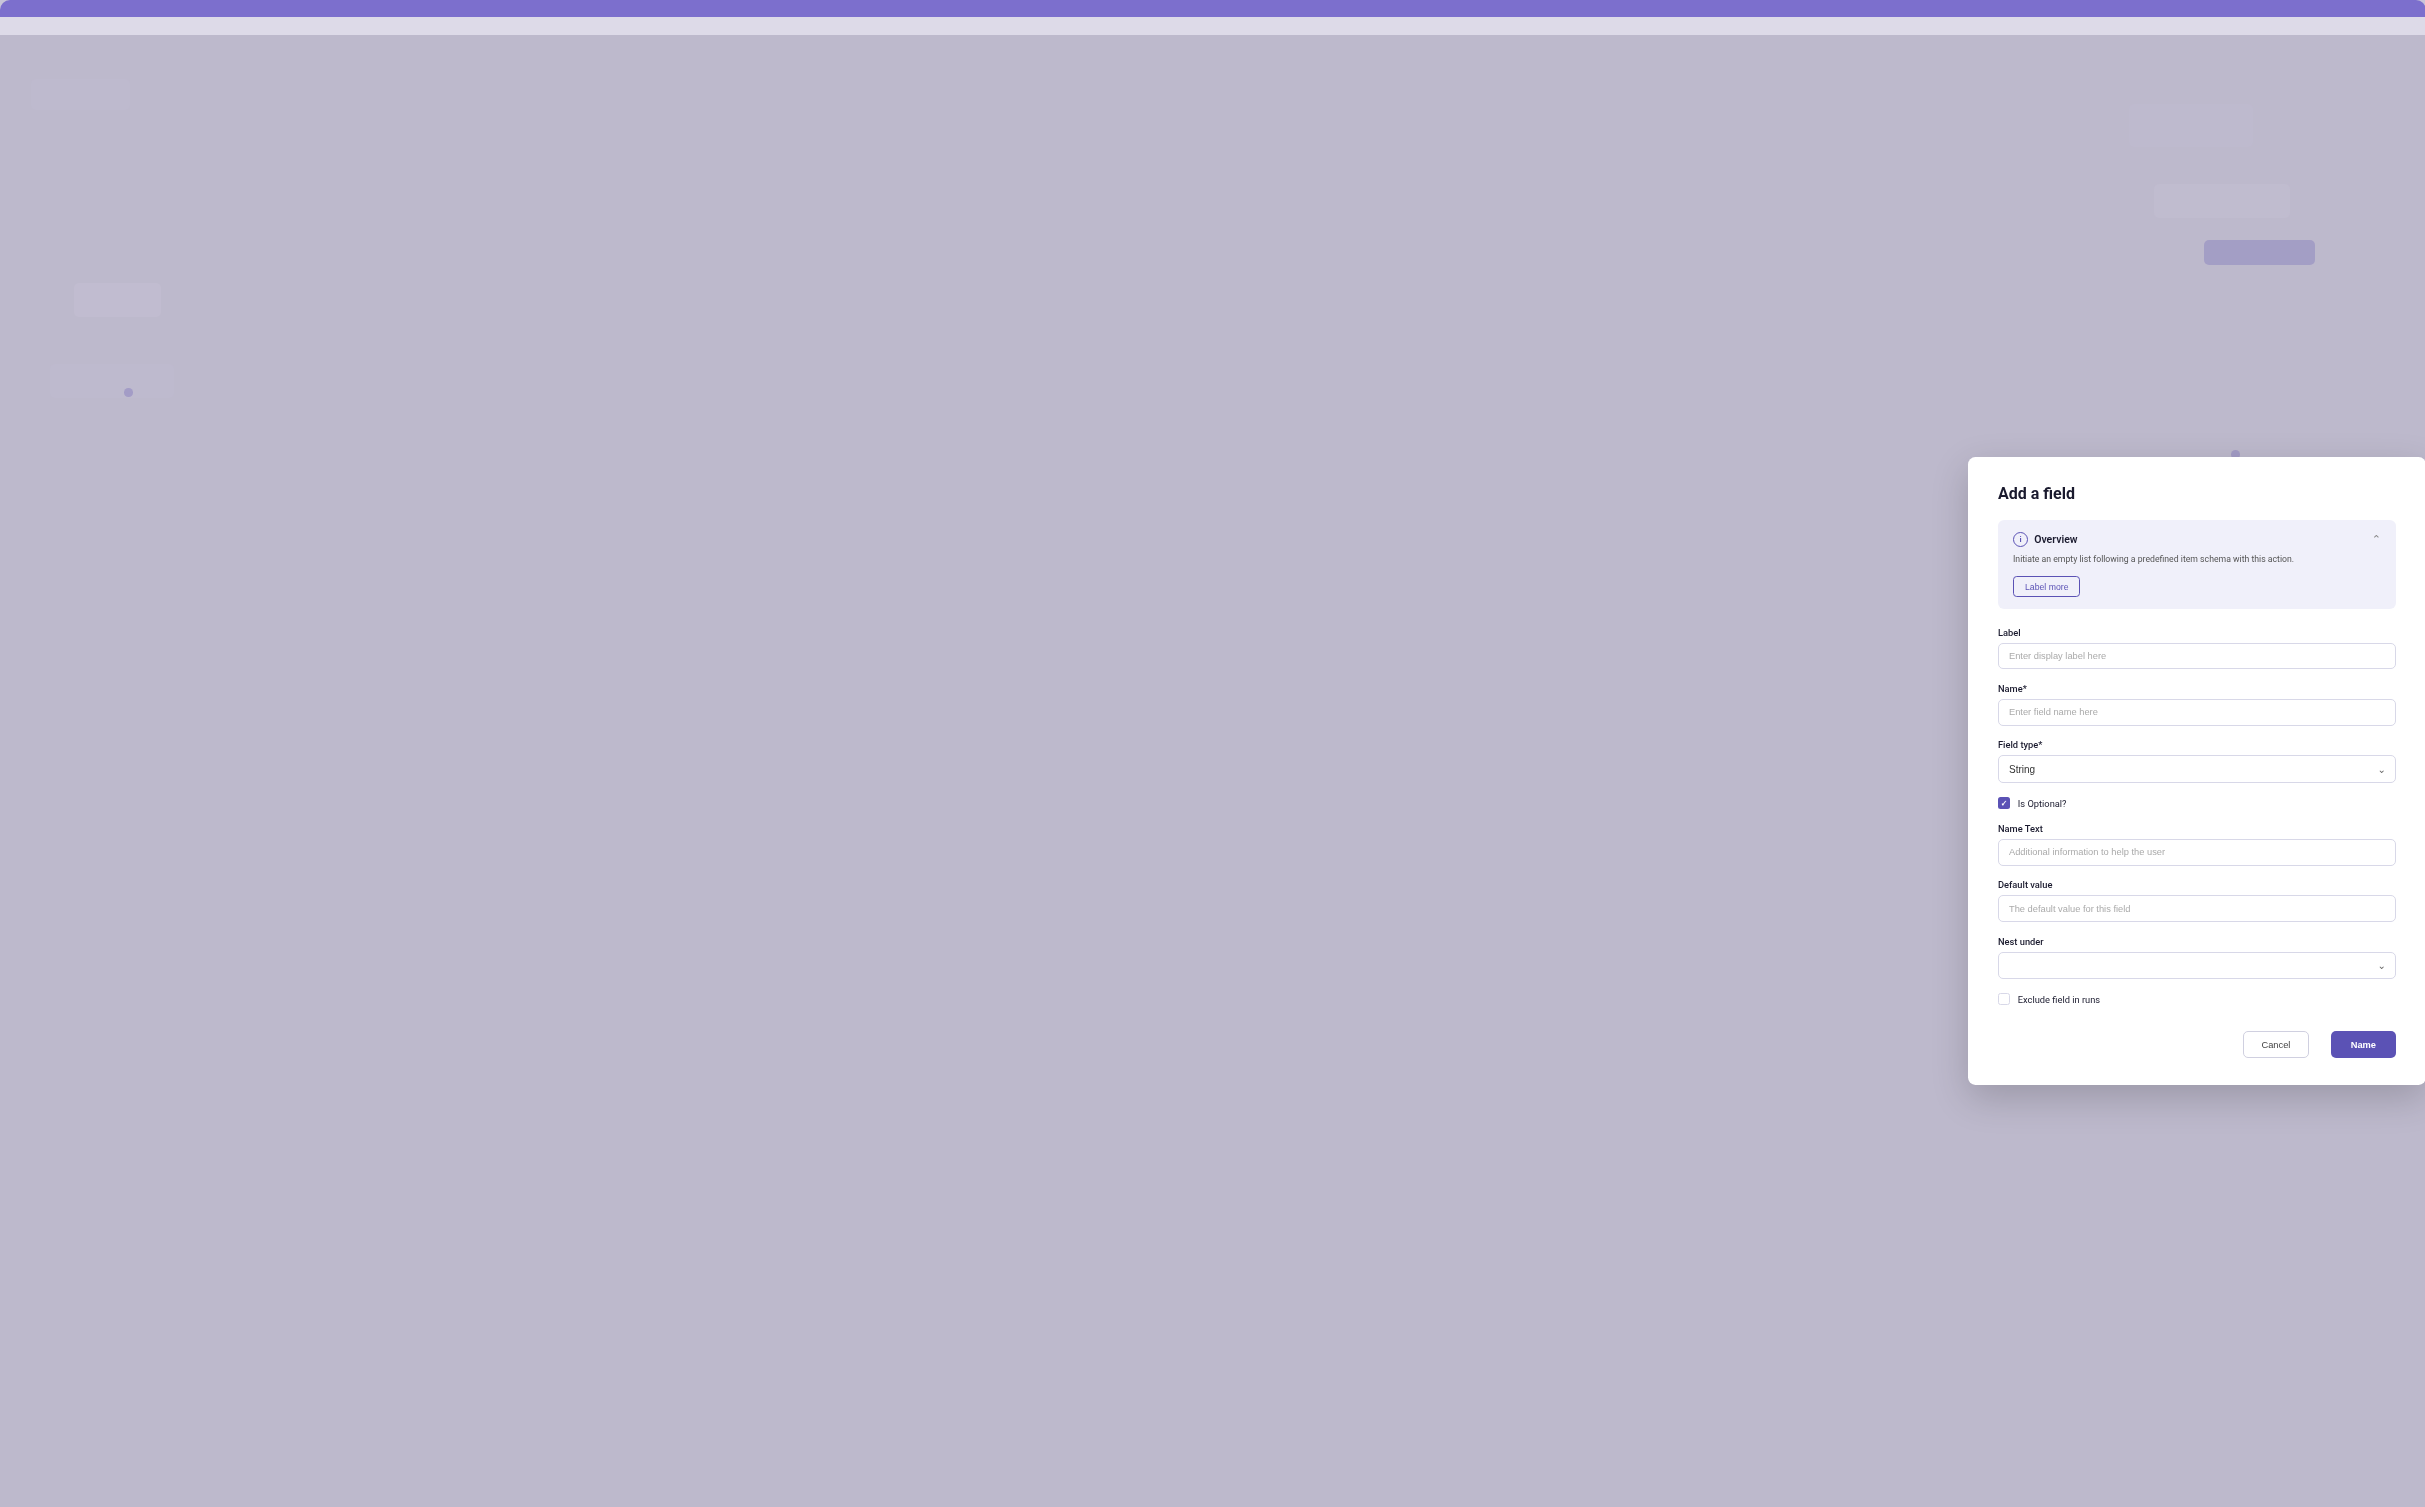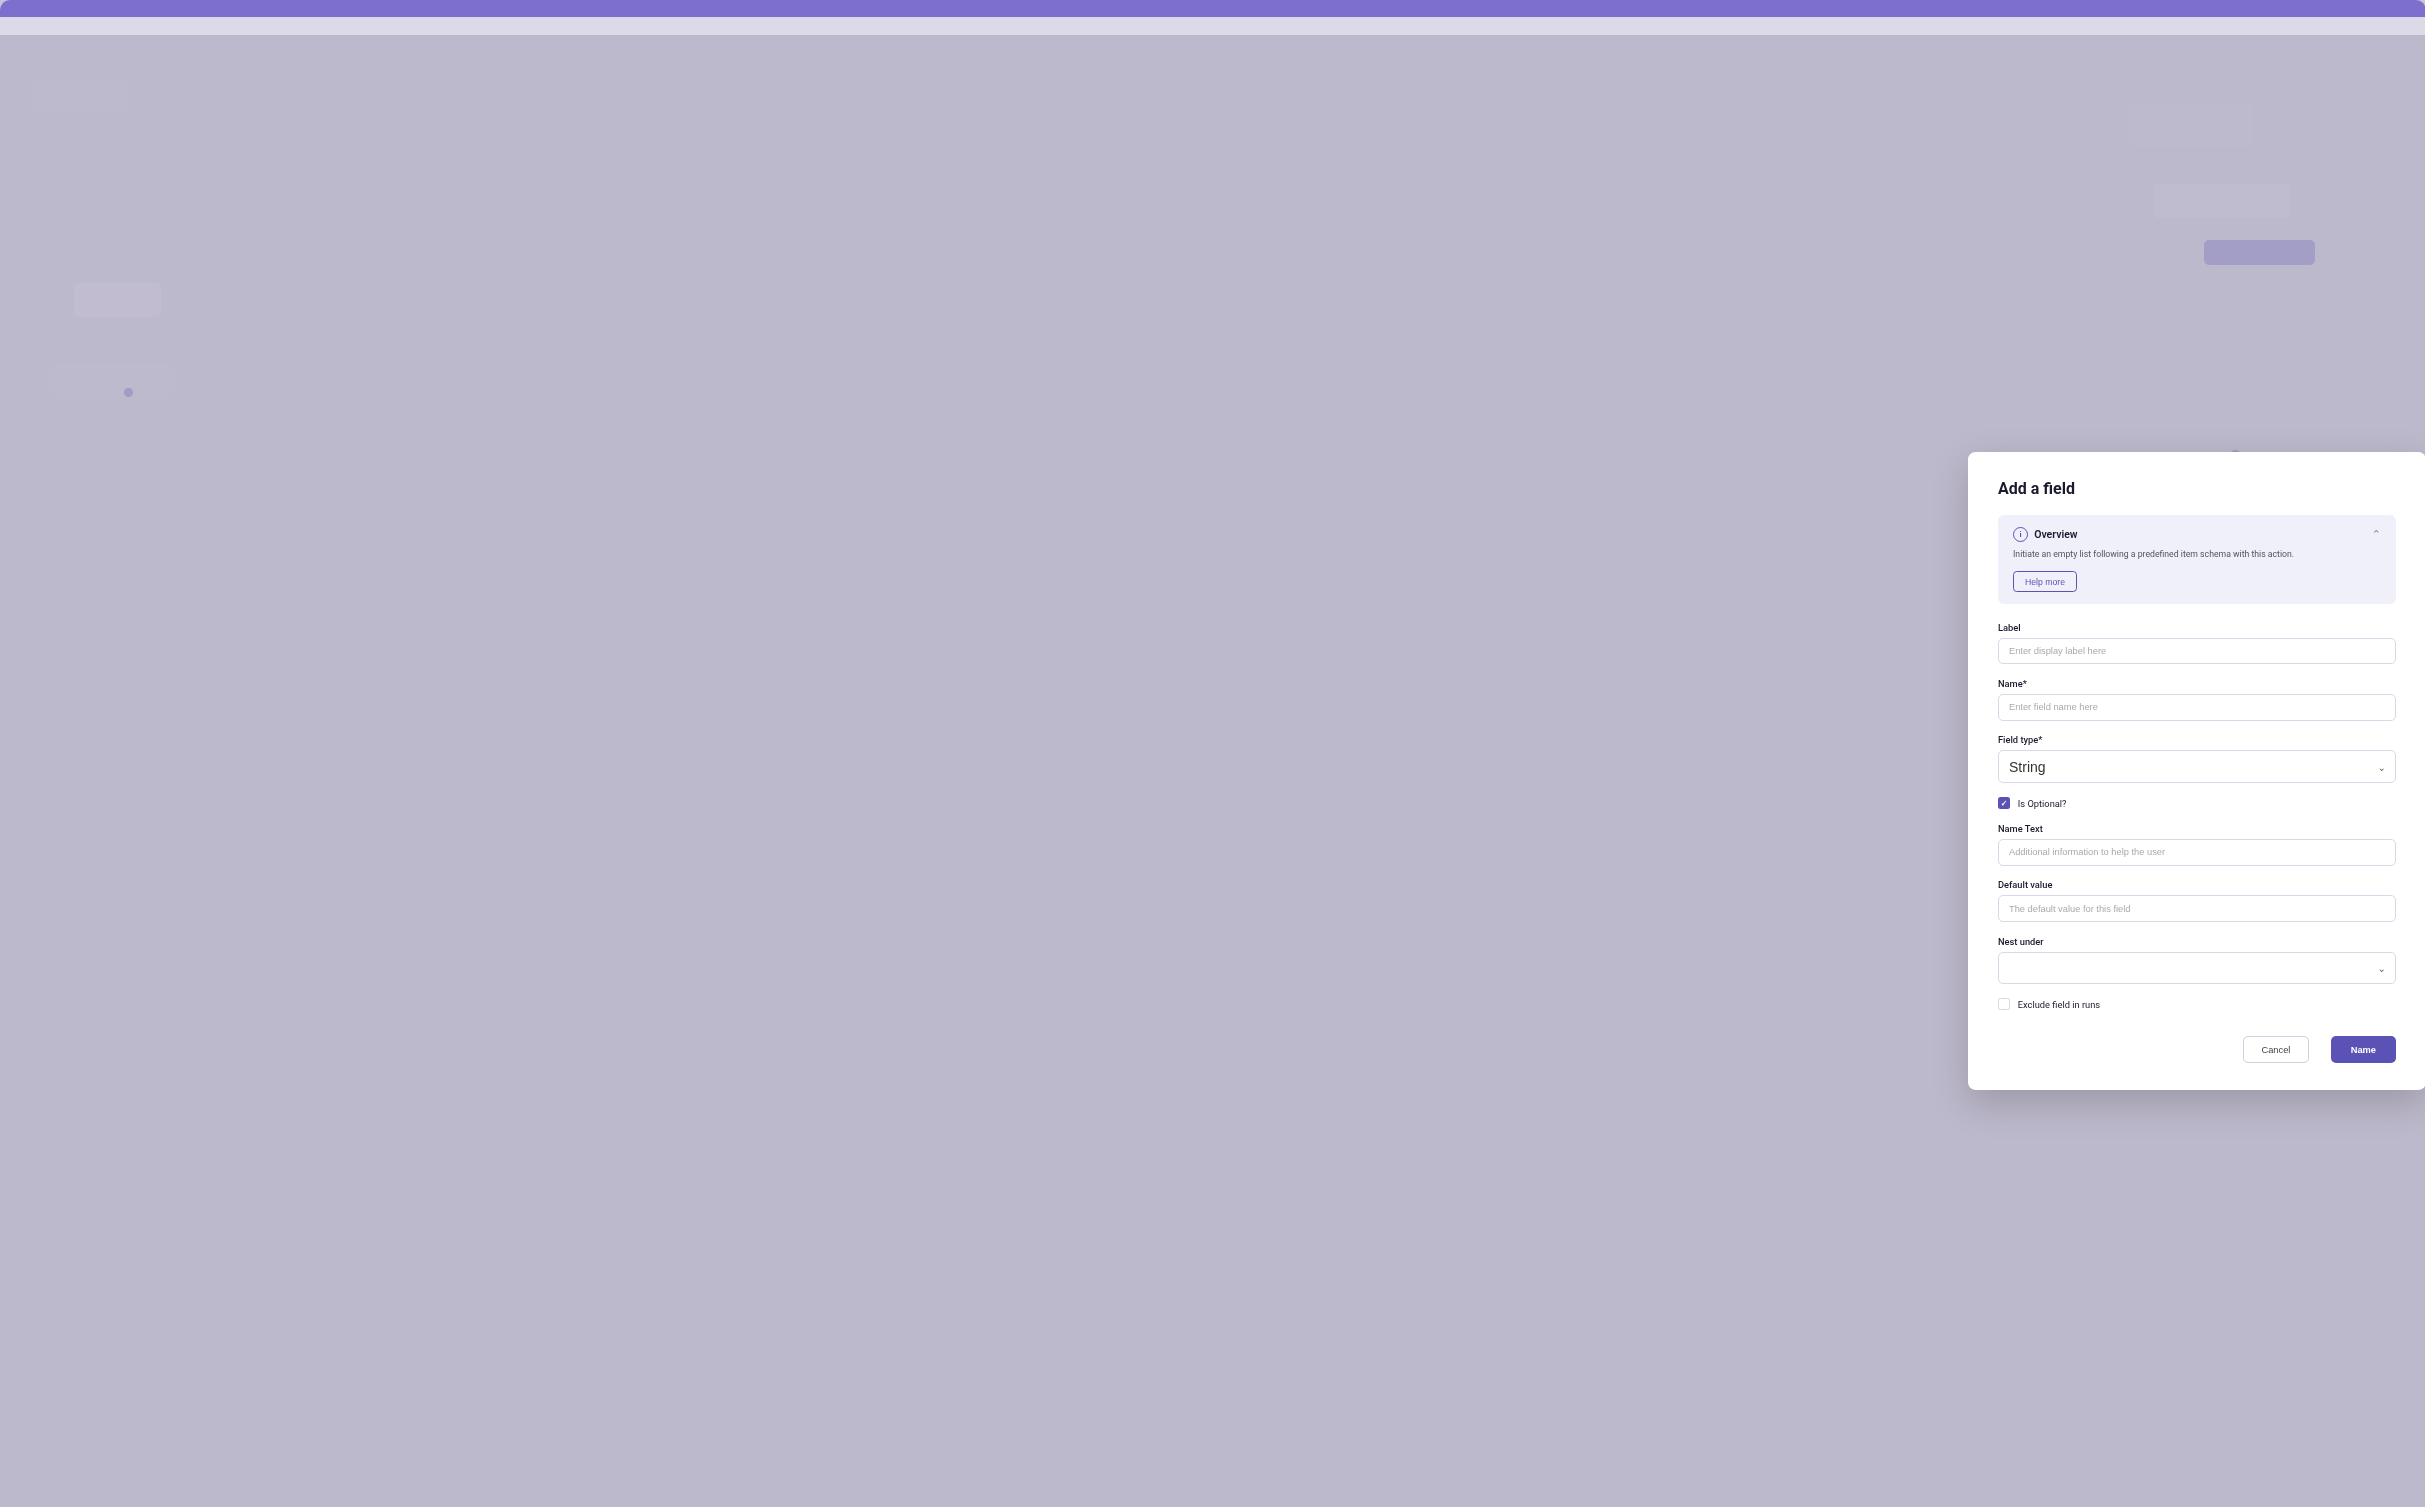--- a/index.html
+++ b/index.html
@@ -165,21 +165,21 @@
 
     .field-select-wrapper {
       position: relative;
     }
 
     .field-select {
       width: 100%;
       padding: 7.4px 10px;
       border: 0.9px solid #d8d8e8;
       border-radius: 5px;
-      font-size: 14px;
+      font-size: 10px;
       color: #333;
       background: #fff;
       appearance: none;
       cursor: pointer;
       outline: none;
     }
 
     .select-chevron {
       position: absolute;
       right: 10px;
@@ -308,21 +308,21 @@
         <div class="overview-header">
           <div class="overview-title-row">
             <div class="overview-icon">
               <span>i</span>
             </div>
             <span class="overview-title-text">Overview</span>
           </div>
           <span class="overview-chevron">⌃</span>
         </div>
         <p class="overview-description">Initiate an empty list following a predefined item schema with this action.</p>
-        <button class="learn-more-btn">Help more</button>
+        <button class="learn-more-btn">Label more</button>
       </div>
 
       <div class="field-group">
         <label class="field-label">Label</label>
         <input class="field-input" type="text" placeholder="Enter display label here" style="">
       </div>
 
       <div class="field-group">
         <label class="field-label">Name*</label>
         <input class="field-input" type="text" placeholder="Enter field name here" style="">

